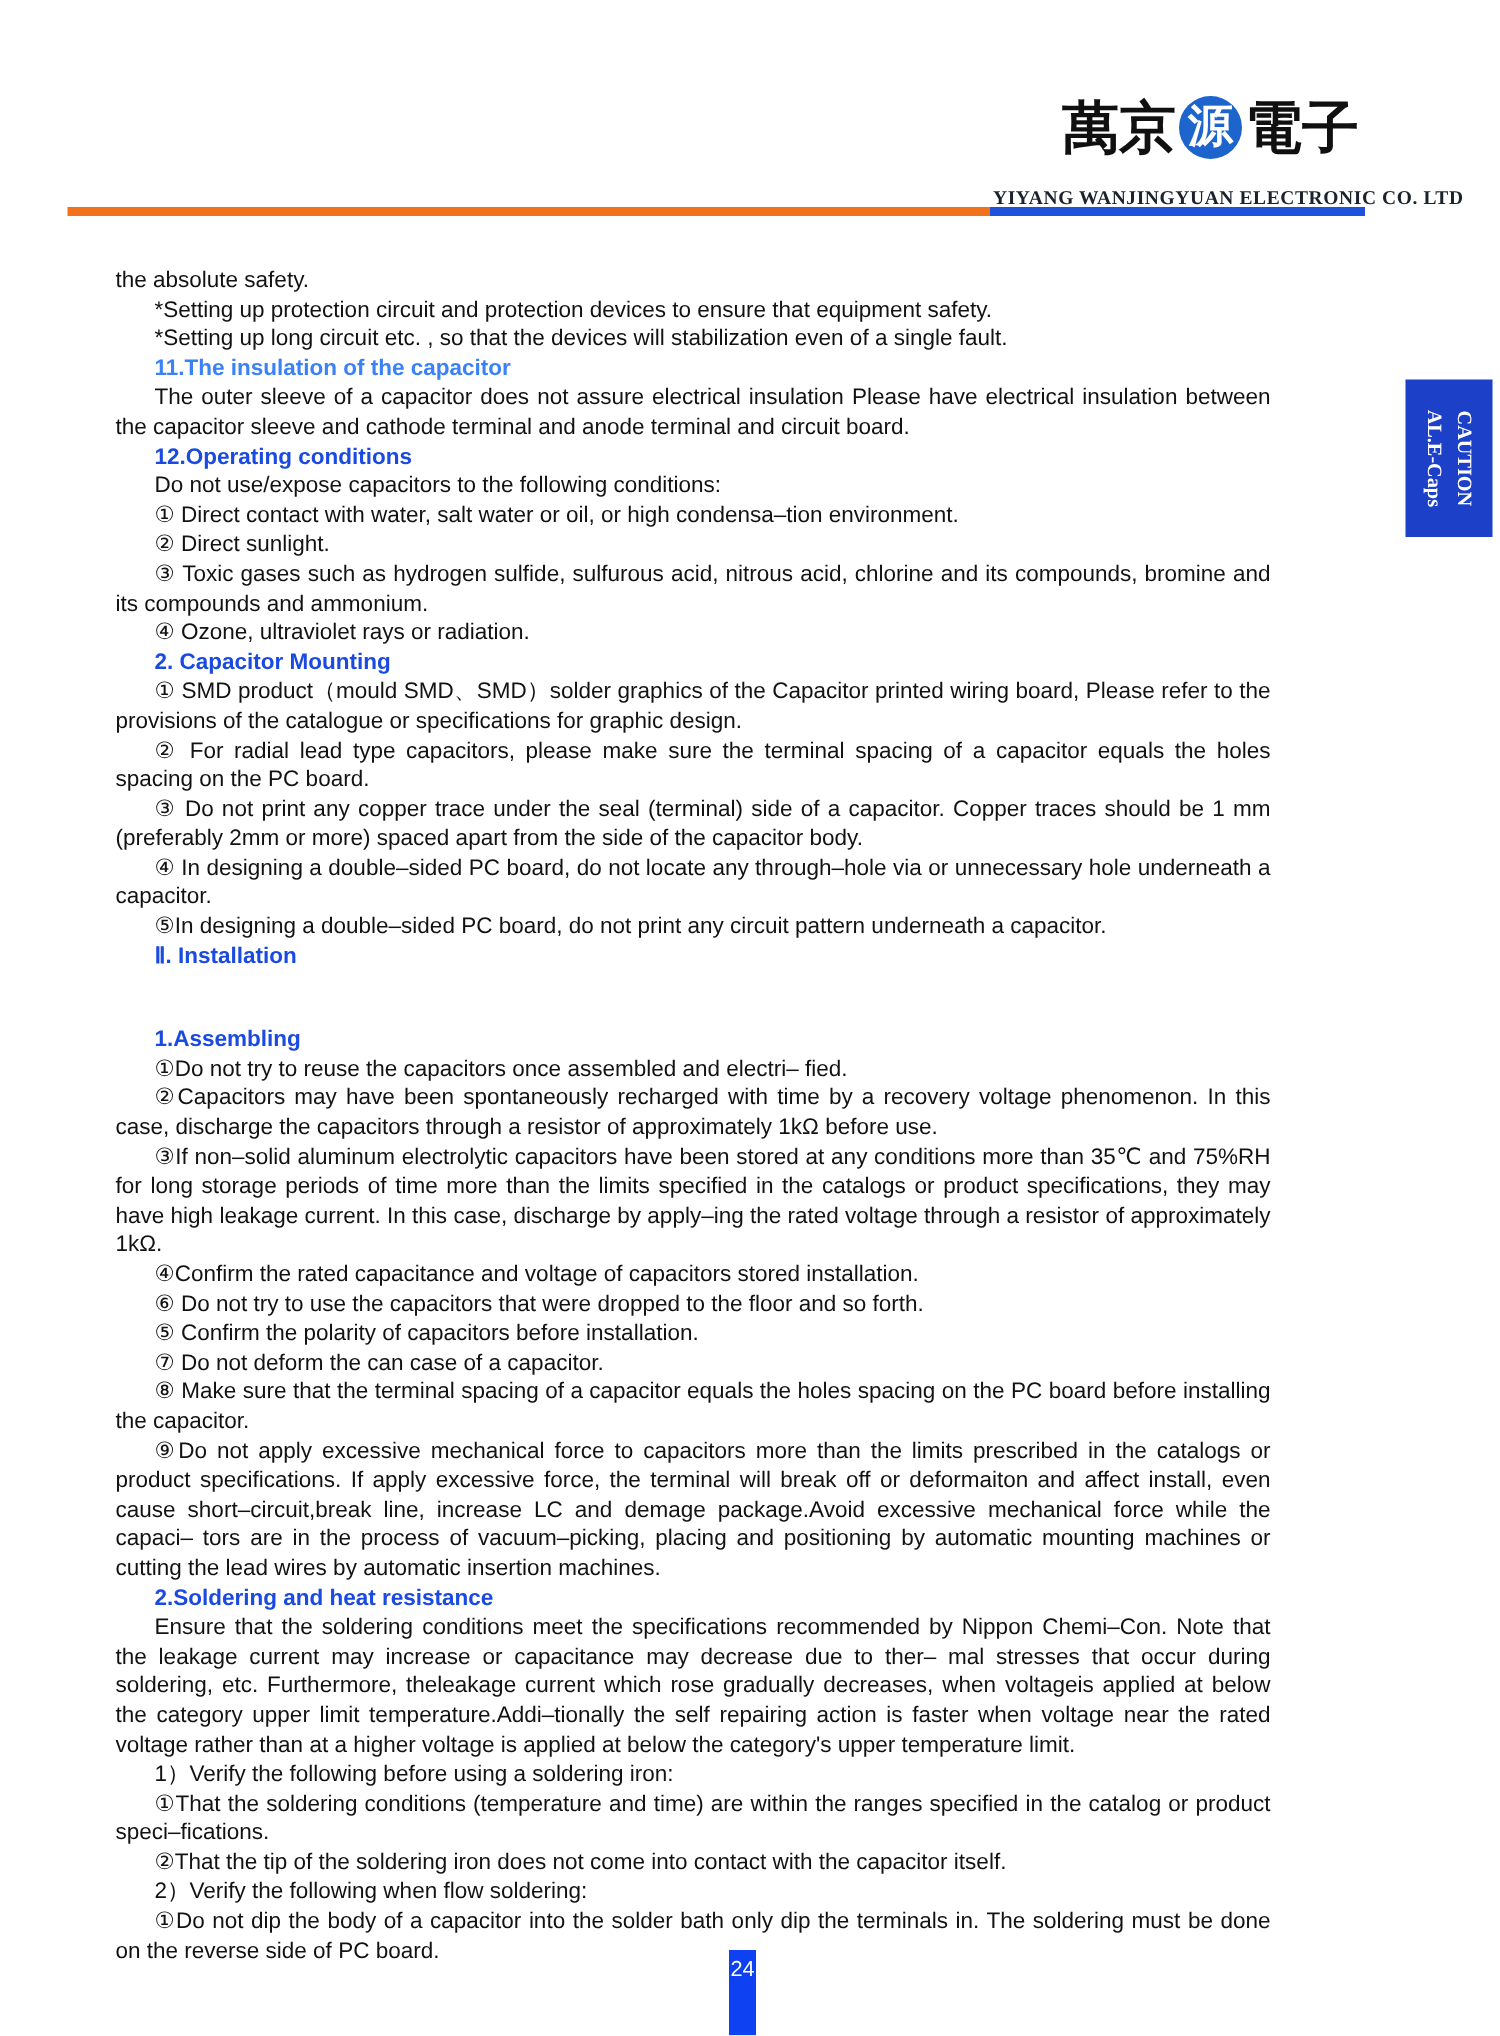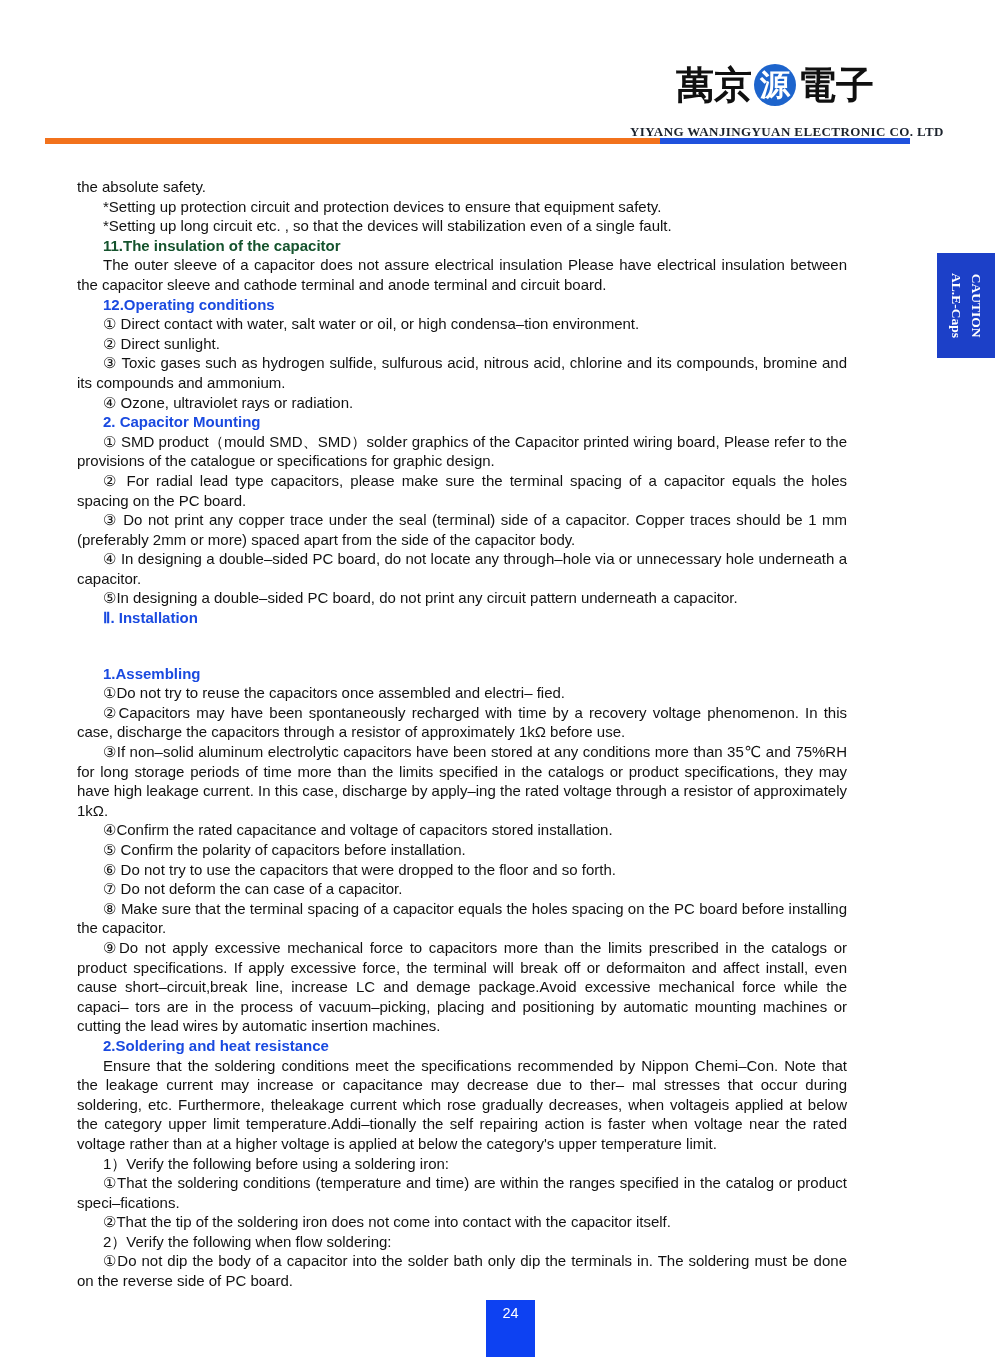--- a/index.html
+++ b/index.html
@@ -4,21 +4,21 @@
 <style>
   * { margin:0; padding:0; box-sizing:border-box; }
   html,body { background:#ffffff; }
   .page {
     position:relative; width:1000px; height:1357px;
     background:#ffffff; overflow:hidden;
     font-family:"Liberation Sans", sans-serif;
     color:#121212;
   }
   
-  .logo-block { position:absolute; top:64px; left:630px; width:290px; text-align:left; }
+  .logo-block { position:absolute; top:64px; left:662px; width:290px; text-align:left; }
   .logo-line { display:flex; align-items:center; justify-content:center; gap:2px;
     font-family:"DejaVu Sans", sans-serif; font-weight:bold; font-size:38px; color:#101010; line-height:1; }
   .logo-circle { display:inline-flex; align-items:center; justify-content:center;
     width:42px; height:42px; border-radius:50%; background:#1d64cc; color:#ffffff;
     font-size:30px; font-weight:bold; }
   .company-line { margin-top:18px; font-family:"Liberation Serif", serif; font-weight:bold;
     font-size:13px; letter-spacing:0.4px; color:#1b222c; white-space:nowrap; }
   .header-rule { position:absolute; top:138px; left:45px; width:865px; height:6px; display:flex; }
   .rule-orange { width:615px; height:100%; }
   .rule-blue { width:250px; height:100%; }
@@ -28,21 +28,21 @@
   .caution-text { transform:rotate(90deg); transform-origin:center;
     font-family:"Liberation Serif", serif; font-weight:bold; color:#ffffff;
     font-size:13.5px; line-height:1.45; text-align:center; white-space:nowrap; }
   
   .content { position:absolute; left:77px; top:177px; width:770px;
     font-size:15px; line-height:19.6px; text-align:justify; }
   .content .para { text-indent:26px; }
   .content .para.noindent { text-indent:0; }
   .content .heading { text-indent:26px; font-weight:bold; text-align:left; }
   
-  .page-num-box { position:absolute; left:486px; top:1300px; width:49px; height:57px;
+  .page-num-box { position:absolute; left:486px; top:1300px; width:18px; height:57px;
     color:#ffffff; text-align:center; font-size:14.5px; padding-top:5px; }
 </style>
 </head>
 <body>
 
 <div class="page">
 
   <div class="logo-block">
     <div class="logo-line">
       <span>萬京</span>
@@ -61,41 +61,42 @@
     <div class="caution-text">
       <div>CAUTION</div>
       <div>AL.E-Caps</div>
     </div>
   </div>
 
   <div class="content">
       <div class="para noindent">the absolute safety.</div>
       <div class="para">*Setting up protection circuit and protection devices to ensure that equipment safety.</div>
       <div class="para">*Setting up  long circuit etc. , so that the devices will stabilization even of a single fault.</div>
-      <div class="heading" style="color: #14532d;">11.The insulation of the capacitor</div>
+      <div class="heading" style="color: #3b82f6;">11.The insulation of the capacitor</div>
       <div class="para">The outer sleeve of a capacitor does not assure electrical insulation Please have electrical insulation between the capacitor sleeve and cathode terminal and anode terminal and circuit board.</div>
       <div class="heading" style="color: rgb(26, 74, 224);">12.Operating conditions</div>
+      <div class="para">Do not use/expose capacitors to the following conditions:</div>
       <div class="para">① Direct contact with water, salt water or oil, or high condensa–tion environment.</div>
       <div class="para">② Direct sunlight.</div>
       <div class="para">③ Toxic gases such as hydrogen sulfide, sulfurous acid, nitrous acid, chlorine and its compounds, bromine and its compounds and ammonium.</div>
       <div class="para">④ Ozone, ultraviolet rays or radiation.</div>
       <div class="heading" style="color: rgb(26, 74, 224);">2. Capacitor Mounting</div>
       <div class="para">① SMD product（mould SMD、SMD）solder graphics of the Capacitor printed wiring board, Please refer to the provisions of the catalogue or specifications for graphic design.</div>
       <div class="para">② For radial lead type capacitors, please make sure the terminal spacing of a capacitor equals the holes spacing on the PC board.</div>
       <div class="para">③ Do not print any copper trace under the seal (terminal) side of a capacitor. Copper traces should be 1 mm (preferably 2mm or more) spaced apart from the side of the capacitor body.</div>
       <div class="para">④ In designing a double–sided PC board, do not locate any through–hole via or unnecessary hole underneath a capacitor.</div>
       <div class="para">⑤In designing a double–sided PC board, do not print any circuit pattern underneath a capacitor.</div>
       <div class="heading" style="color: rgb(26, 74, 224);">Ⅱ. Installation</div>
       <div class="heading" style="color: rgb(26, 74, 224); margin-top: 36px;">1.Assembling</div>
       <div class="para">①Do not try to reuse the capacitors once assembled and electri– fied.</div>
       <div class="para">②Capacitors may have been spontaneously recharged with time by a recovery voltage phenomenon. In this case, discharge the capacitors through a resistor of approximately 1kΩ before use.</div>
       <div class="para">③If non–solid aluminum electrolytic capacitors have been stored at  any  conditions  more  than 35℃ and 75%RH for long storage periods of time more than the limits specified in the catalogs or product  specifications, they may have high leakage current. In this case, discharge  by apply–ing the rated voltage through a resistor of approximately 1kΩ.</div>
       <div class="para">④Confirm the rated capacitance and voltage of capacitors stored installation.</div>
+      <div class="para">⑥ Do not try to use the capacitors that were dropped to the floor and so forth.</div>
       <div class="para">⑤ Confirm the polarity of capacitors before installation.</div>
-      <div class="para">⑥ Do not try to use the capacitors that were dropped to the floor and so forth.</div>
       <div class="para">⑦ Do not deform the can case of a capacitor.</div>
       <div class="para">⑧ Make sure that the terminal spacing of a capacitor equals the holes spacing on the PC board before installing the capacitor.</div>
       <div class="para">⑨Do not apply excessive mechanical force to capacitors more than the limits prescribed in the catalogs or product specifications.  If apply excessive force, the terminal will break off or deformaiton and affect install, even cause short–circuit,break line, increase LC and demage package.Avoid excessive mechanical force while the capaci– tors are in the process of vacuum–picking, placing and positioning by automatic mounting machines or cutting the lead wires by automatic insertion machines.</div>
       <div class="heading" style="color: rgb(26, 74, 224);">2.Soldering and heat resistance</div>
       <div class="para">Ensure that the soldering conditions meet the specifications recommended by Nippon Chemi–Con. Note that the leakage current may increase or capacitance may decrease due to ther– mal stresses that occur during soldering, etc. Furthermore, theleakage current which rose gradually decreases, when voltageis applied at below the category upper limit temperature.Addi–tionally the self repairing action is faster when voltage near the rated voltage rather than at a higher voltage is applied at below the category's upper temperature limit.</div>
       <div class="para">1）Verify the following before using a soldering iron:</div>
       <div class="para">①That the soldering conditions (temperature and time) are within the ranges specified in the catalog or product speci–fications.</div>
       <div class="para">②That the tip of the soldering iron does not come into contact with the capacitor itself.</div>
       <div class="para">2）Verify the following when flow soldering:</div>
       <div class="para">①Do not dip the body of a capacitor into the solder bath only dip the terminals in. The soldering must be done on the reverse side of PC board.</div>

